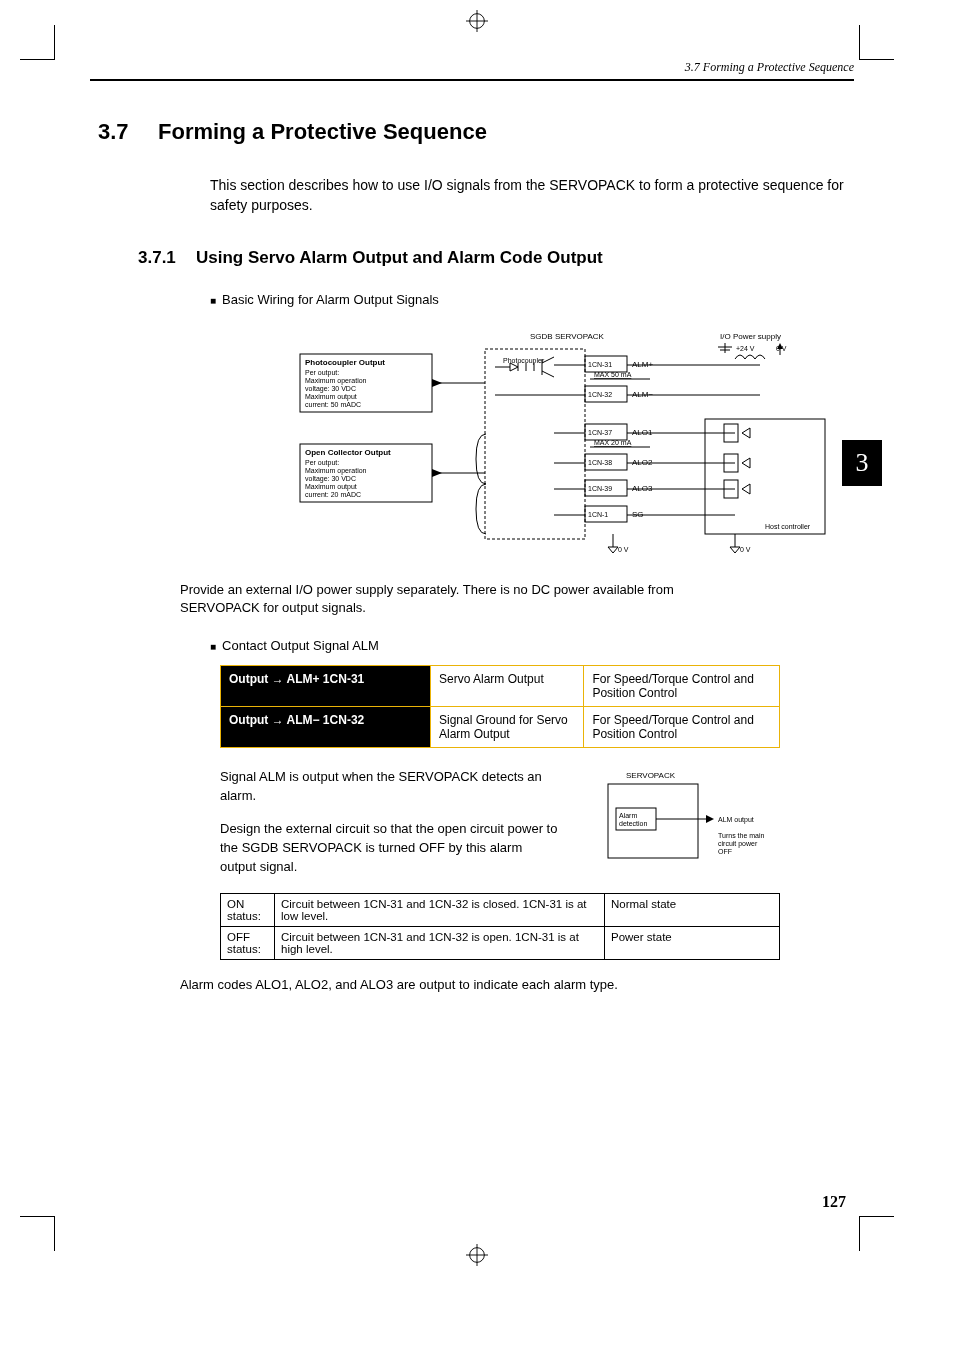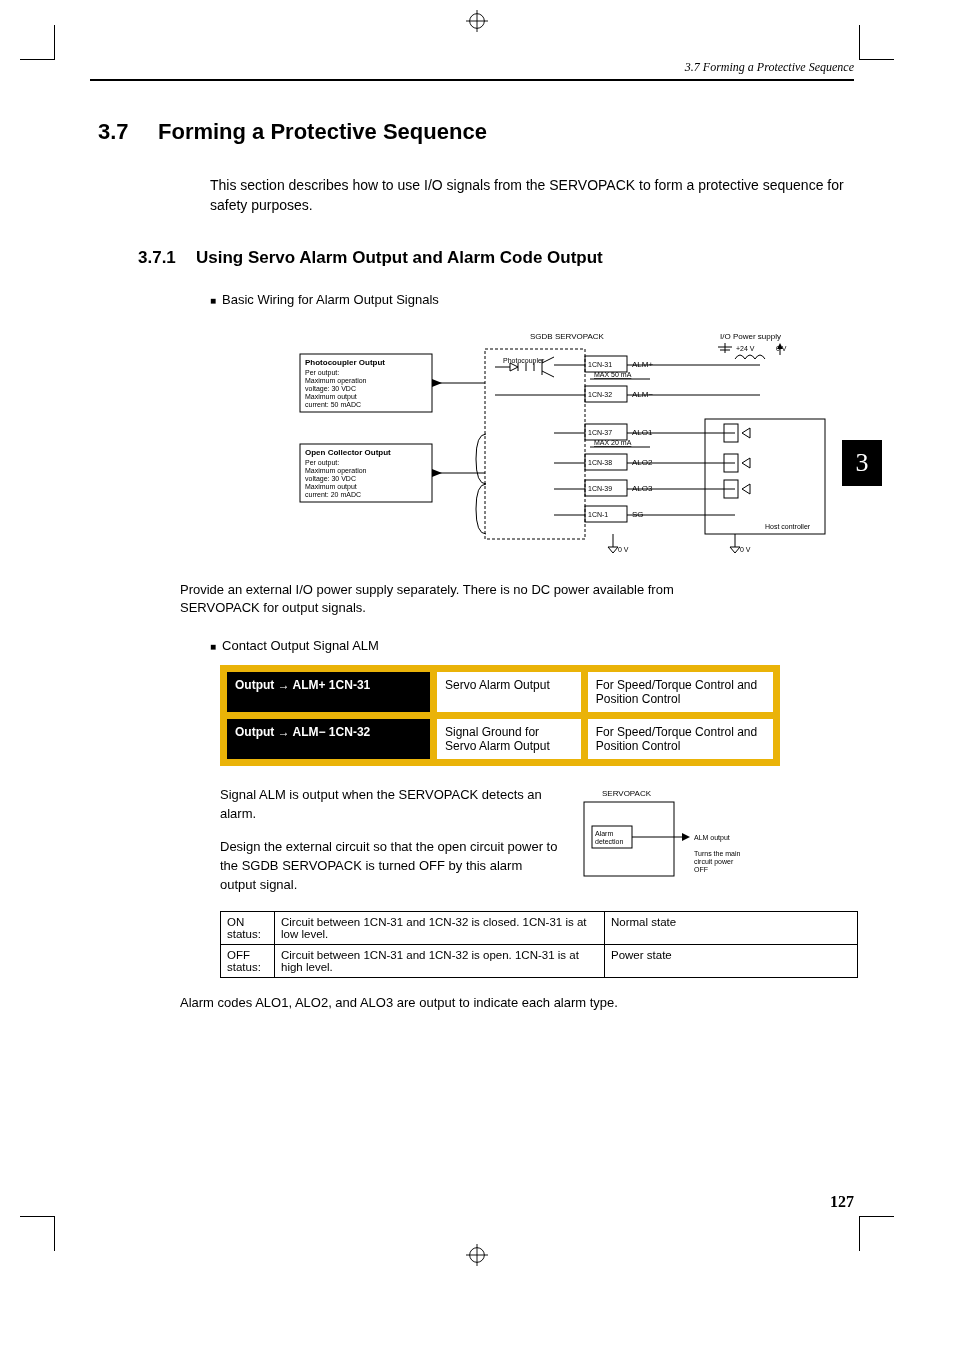--- a/index.html
+++ b/index.html
@@ -71,61 +71,61 @@
     margin-bottom: 20px;
     max-width: 560px;
   }
   .signal-table {
     margin-left: 130px;
     border-collapse: collapse;
     width: 560px;
     margin-bottom: 20px;
   }
   .signal-table td {
-    border: 7px solid #eab308;
+    border: 1px solid #eab308;
     font-size: 12px;
     padding: 6px 8px;
     vertical-align: top;
   }
   .signal-table td.dark {
     background: #000;
     color: #fff;
     font-weight: bold;
     width: 210px;
   }
   .two-col {
     margin-left: 130px;
     display: flex;
-    gap: 4px;
+    gap: 28px;
     margin-bottom: 16px;
   }
   .two-col .left {
     width: 340px;
     font-size: 13px;
     line-height: 1.45;
   }
   .two-col .right { width: 200px; }
   .mini-diagram { width: 200px; height: 105px; }
   .status-table {
     margin-left: 130px;
     border-collapse: collapse;
-    width: 638px;
+    width: 560px;
     margin-bottom: 16px;
   }
   .status-table td {
     border: 1px solid #000;
     font-size: 11.5px;
     padding: 4px 6px;
     vertical-align: top;
   }
   .status-table td.c1 { width: 54px; }
   .status-table td.c2 { width: 330px; }
   .page-num {
     position: absolute;
-    bottom: -10px; right: 0;
+    bottom: -10px; right: 8px;
     font-family: "Times New Roman", serif;
     font-size: 16px;
     font-weight: bold;
   }
   .side-tab {
     position: absolute;
     right: 72px;
     top: 440px;
     width: 40px; height: 46px;
     background: #000;

